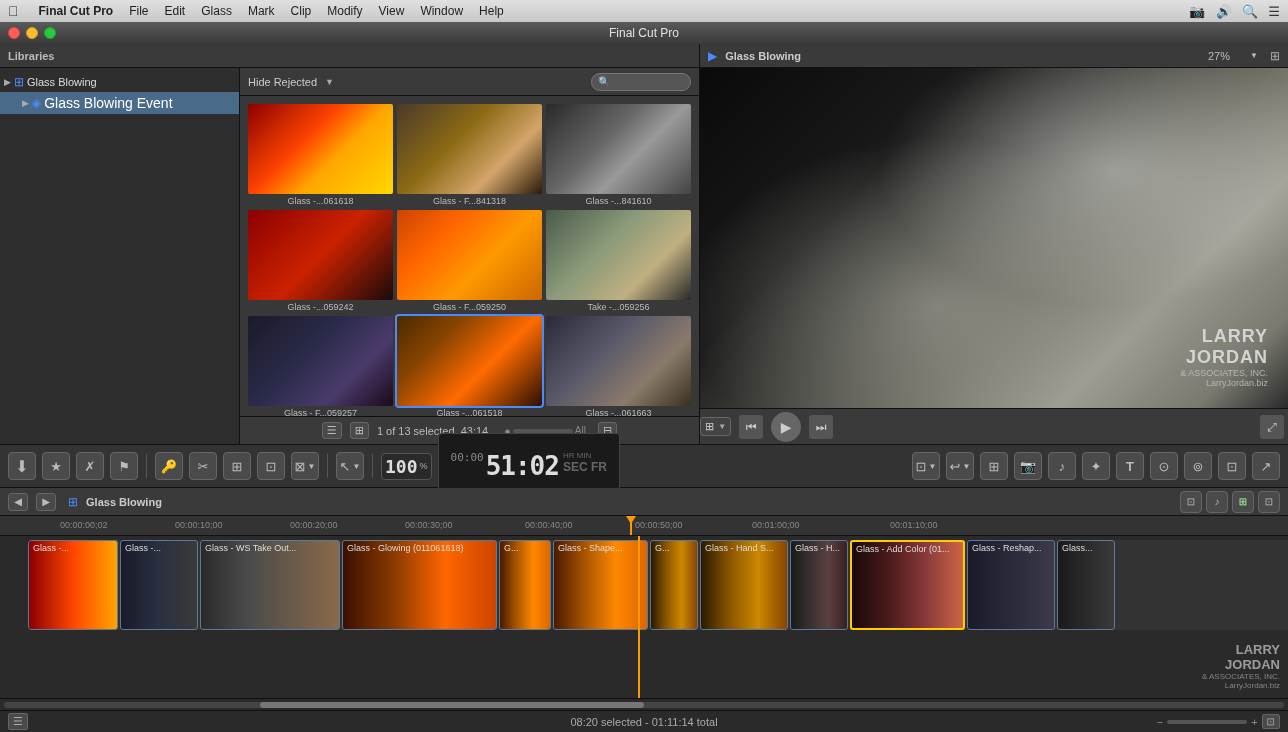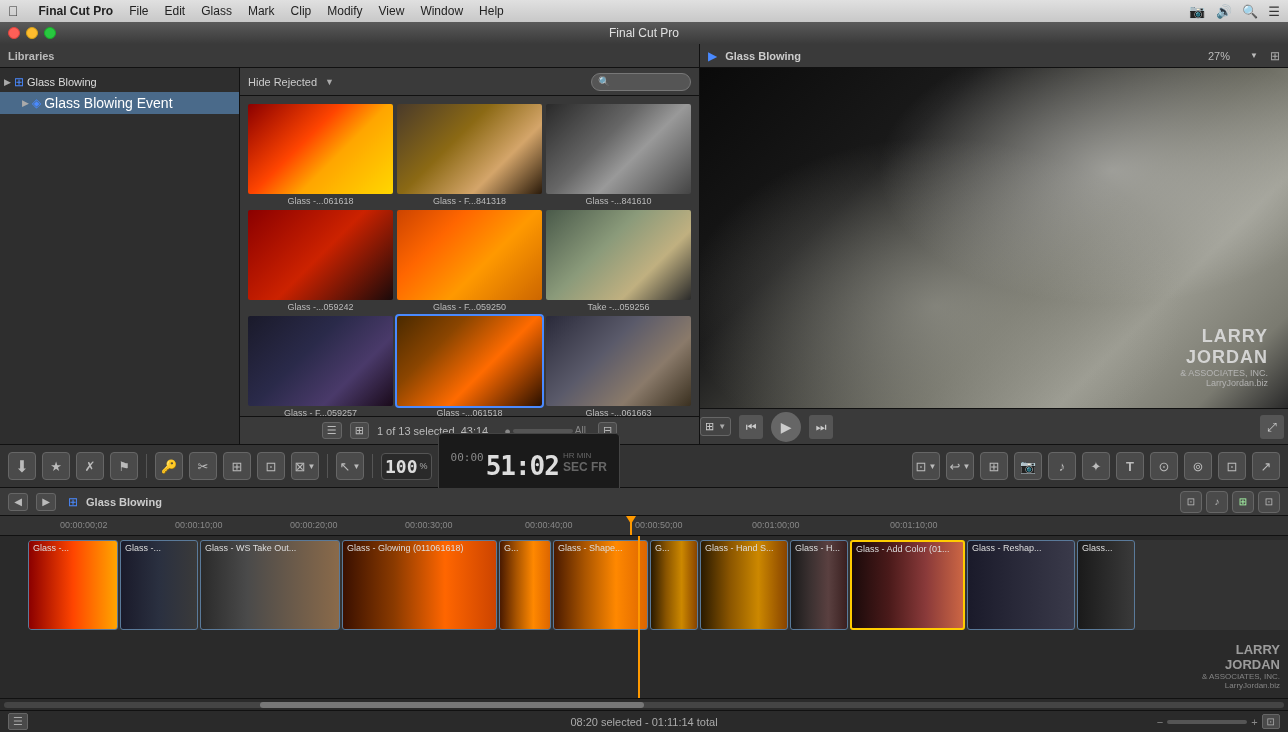--- a/index.html
+++ b/index.html
@@ -762,21 +762,21 @@
           </div>
           <div class="clip-block cb-hand" style="width:88px;">
             <span class="clip-block-label">Glass - Hand S...</span>
           </div>
           <div class="clip-block cb-shape" style="width:58px;">
             <span class="clip-block-label">Glass - H...</span>
           </div>
           <div class="clip-block cb-add selected-clip" style="width:115px;">
             <span class="clip-block-label">Glass - Add Color (01...</span>
           </div>
-          <div class="clip-block cb-reshape" style="width:108px;text-align:center;">
+          <div class="clip-block cb-reshape" style="width:88px;text-align:center;">
             <span class="clip-block-label">Glass - Reshap...</span>
           </div>
           <div class="clip-block cb-last" style="width:58px;">
             <span class="clip-block-label">Glass...</span>
           </div>
         </div>
       </div>
 
       <div style="position:absolute; left:638px; top:0; width:2px; height:100%; background:#ff9900; z-index:5; pointer-events:none;"></div>
 

